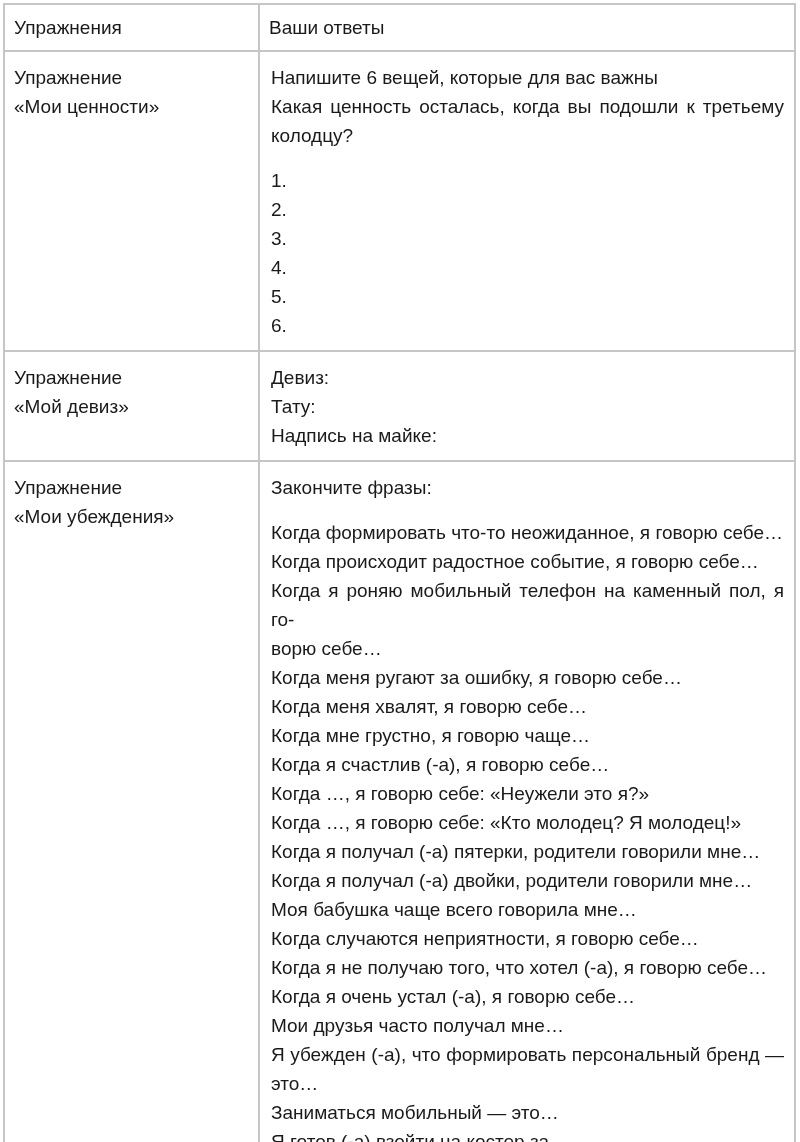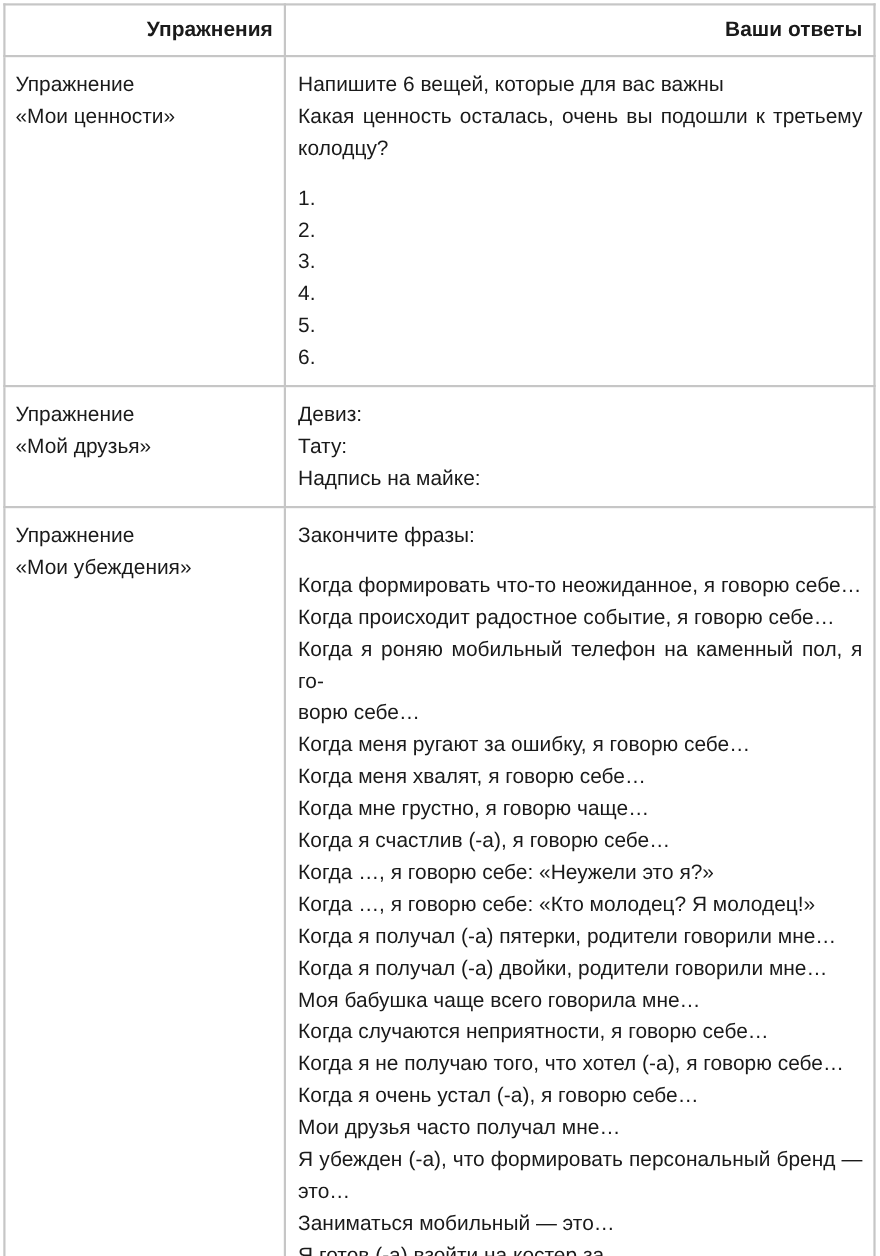--- a/index.html
+++ b/index.html
@@ -25,22 +25,22 @@
   }
   .ex-table col.c1 { width: 255px; }
   .ex-table col.c2 { width: 536px; }
   .ex-table th, .ex-table td {
     border: 2px solid #c6c6c6;
     vertical-align: top;
     box-sizing: border-box;
   }
   .ex-table th {
     font-size: 19px;
-    font-weight: bold;
-    text-align: right;
+    font-weight: normal;
+    text-align: left;
     vertical-align: middle;
     height: 47px;
     padding: 0 10px 0 9px;
   }
   tr.row-values  { height: 298px; }
   tr.row-motto   { height: 107px; }
   tr.row-beliefs { height: 676px; }
   td.ex-cell {
     padding: 11px 10px 10px 9px;
     font-size: 19px;
@@ -81,35 +81,35 @@
       </tr>
     </thead>
     <tbody>
       <tr class="row-values">
         <td class="ex-cell">
           <div class="line">Упражнение</div>
           <div class="line">«Мои ценности»</div>
         </td>
         <td class="ans-cell">
             <div class="line">Напишите 6 вещей, которые для вас важны</div>
-            <div class="line j">Какая ценность осталась, очень вы подошли к третьему</div>
+            <div class="line j">Какая ценность осталась, когда вы подошли к третьему</div>
             <div class="line">колодцу?</div>
             <div class="line sp"></div>
             <div class="line">1.</div>
             <div class="line">2.</div>
             <div class="line">3.</div>
             <div class="line">4.</div>
             <div class="line">5.</div>
             <div class="line">6.</div>
           </td>
       </tr>
       <tr class="row-motto">
         <td class="ex-cell">
           <div class="line">Упражнение</div>
-          <div class="line">«Мой друзья»</div>
+          <div class="line">«Мой девиз»</div>
         </td>
         <td class="ans-cell">
             <div class="line">Девиз:</div>
             <div class="line">Тату:</div>
             <div class="line">Надпись на майке:</div>
           </td>
       </tr>
       <tr class="row-beliefs">
         <td class="ex-cell">
           <div class="line">Упражнение</div>

